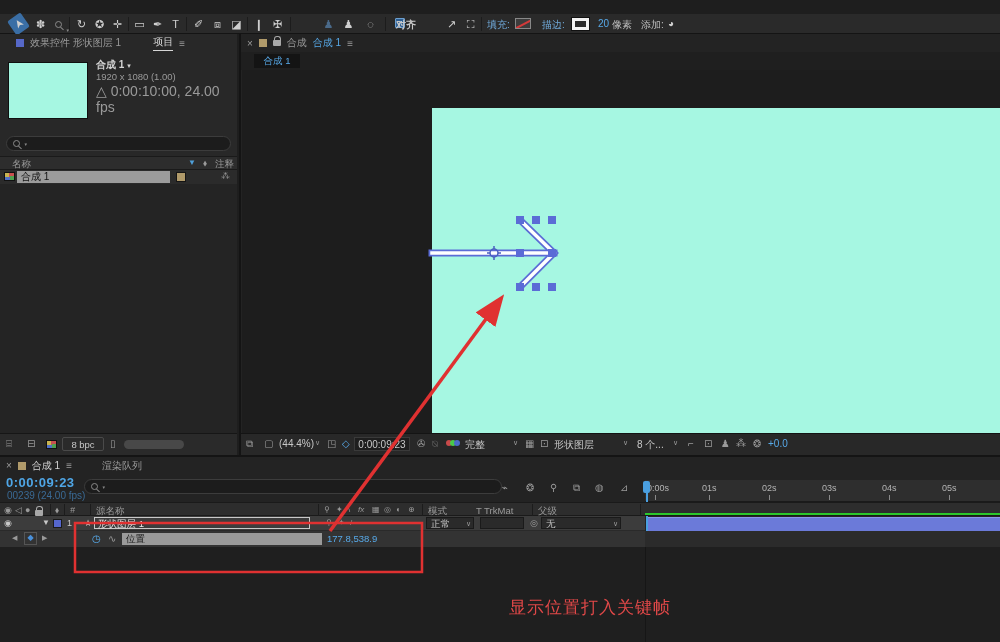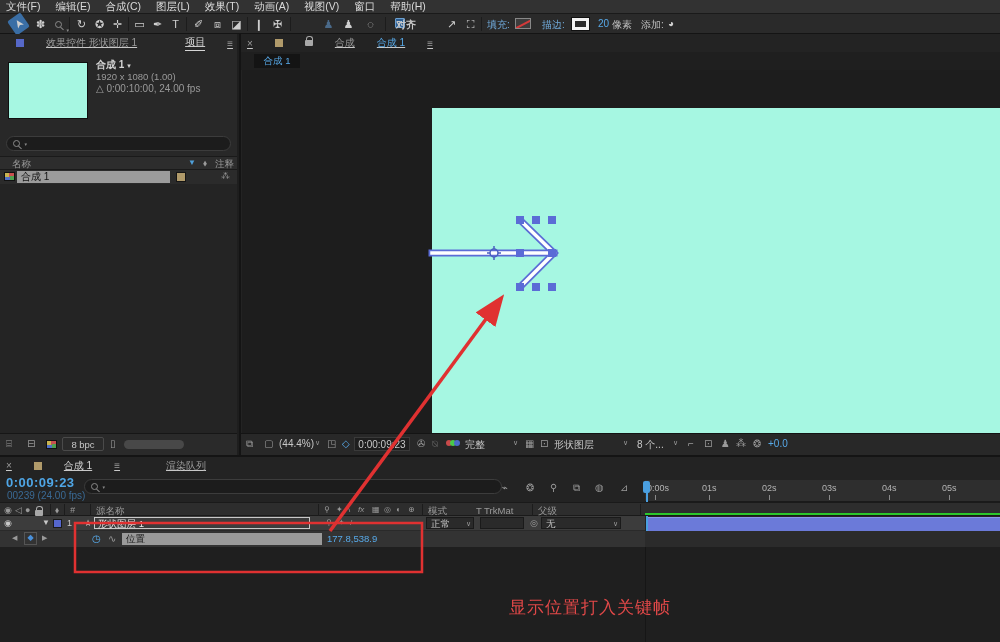--- a/index.html
+++ b/index.html
@@ -34,21 +34,21 @@
               color:#fff; font-size:8px; line-height:9px; text-align:center; border-radius:1px; }
 
   
   #left-panel { left:0; top:34px; width:237px; height:421px; background:#282828; }
   #viewer-panel { left:239px; top:34px; width:761px; height:421px; background:#232323;
                   border-left:2px solid #141414; }
   #timeline-panel { left:0; top:455px; width:1000px; height:187px; background:#232323;
                     border-top:2px solid #141414; }
 
   .tabbar { position:absolute; left:0; top:0; right:0; height:18px; display:flex;
-            align-items:center; padding-left:6px; gap:22px; font-size:10px;text-decoration:underline; }
+            align-items:center; padding-left:6px; gap:6px; font-size:10px; }
   .mini-square { width:8px; height:8px; display:inline-block; }
   .underline-tab { border-bottom:1px solid #d6d6d6; padding-bottom:1px; color:#d8d8d8; }
 
   .searchbox { position:absolute; height:15px; background:#1c1c1c; border:1px solid #3c3c3c;
                border-radius:8px; display:flex; align-items:center; padding-left:6px; gap:3px; }
   .mag { width:7px; height:7px; border:1px solid #8a8a8a; border-radius:50%; position:relative; flex:none; }
   .mag::after { content:''; position:absolute; width:4px; height:1px; background:#8a8a8a;
                 right:-3px; bottom:-2px; transform:rotate(40deg); }
   .mag::before { content:'▾'; position:absolute; font-size:5px; color:#8a8a8a; right:-8px; top:0; }
 
@@ -70,31 +70,20 @@
   .rgbdots { position:absolute; width:16px; height:10px; }
   .rgbdots i { position:absolute; width:6px; height:6px; border-radius:50%; }
 
   #caption { font-size:17px; color:#e04848; letter-spacing:1px; }
 </style>
 </head>
 <body>
 
 <div id="app">
 
-  <div id="menubar" class="abs">
-    <span>文件(F)</span>
-    <span>编辑(E)</span>
-    <span>合成(C)</span>
-    <span>图层(L)</span>
-    <span>效果(T)</span>
-    <span>动画(A)</span>
-    <span>视图(V)</span>
-    <span>窗口</span>
-    <span>帮助(H)</span>
-  </div>
 
   <div id="toolbar" class="abs">
     <span class="tool tool-active" style="left:10px;transform:rotate(-125deg);">➤</span>
     <span class="tool" style="left:32px;">✽</span>
     <span class="tool" style="left:50px;"><span class="mag" style="display:inline-block;margin-top:4px;"></span></span>
     <span class="vsep" style="left:69px;"></span>
     <span class="tool" style="left:73px;">↻</span>
     <span class="tool" style="left:91px;">✪</span>
     <span class="tool" style="left:109px;">✛</span>
     <span class="vsep" style="left:128px;"></span>
@@ -134,21 +123,21 @@
       <span class="dim">效果控件 形状图层 1</span>
       <span class="underline-tab" style="margin-left:26px;">项目</span>
       <span class="dim">≡</span>
     </div>
 
     <div class="abs mint" style="left:8px;top:28px;width:80px;height:57px;border:1px solid #101010;"></div>
     <div class="abs" style="left:96px;top:24px;font-weight:bold;color:#d2d2d2;">
       <span>合成 1</span> <span style="font-size:7px;">▾</span>
     </div>
     <div class="abs dim" style="left:96px;top:37px;font-size:9.5px;">1920 x 1080 (1.00)</div>
-    <div class="abs dim" style="left:96px;top:49px;font-size:10px;">△ <span>0:00:10:00, 24.00 fps</span></div>
+    <div class="abs dim" style="left:96px;top:49px;font-size:14px;">△ <span>0:00:10:00, 24.00 fps</span></div>
 
     <div class="searchbox" style="left:6px;top:102px;width:225px;">
       <span class="mag"></span>
     </div>
 
     <div class="abs hdr-row" style="left:0;top:122px;width:237px;height:14px;">
       <span class="abs dim" style="left:12px;top:1px;font-size:9.5px;">名称</span>
       <span class="abs" style="left:188px;top:1px;font-size:8px;color:#4f9fd8;">▼</span>
       <span class="abs dim" style="left:203px;top:1px;font-size:9px;">⬧</span>
       <span class="abs dim" style="left:215px;top:1px;font-size:9.5px;">注释</span>

